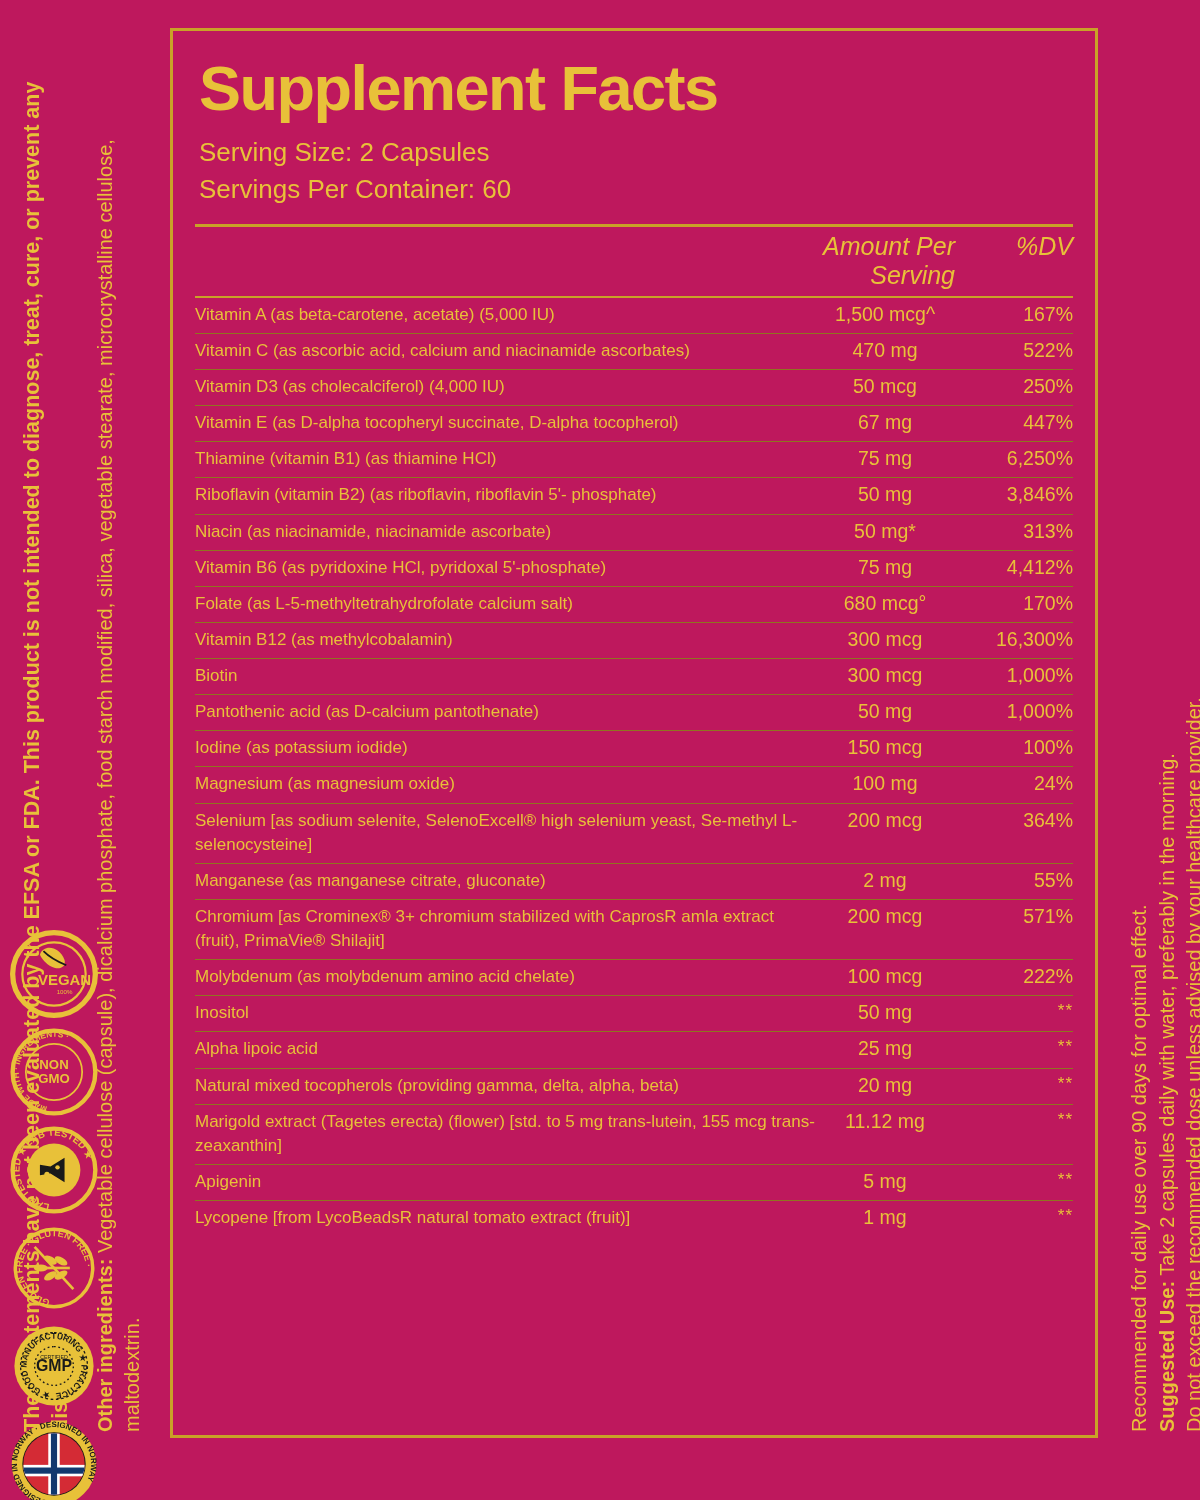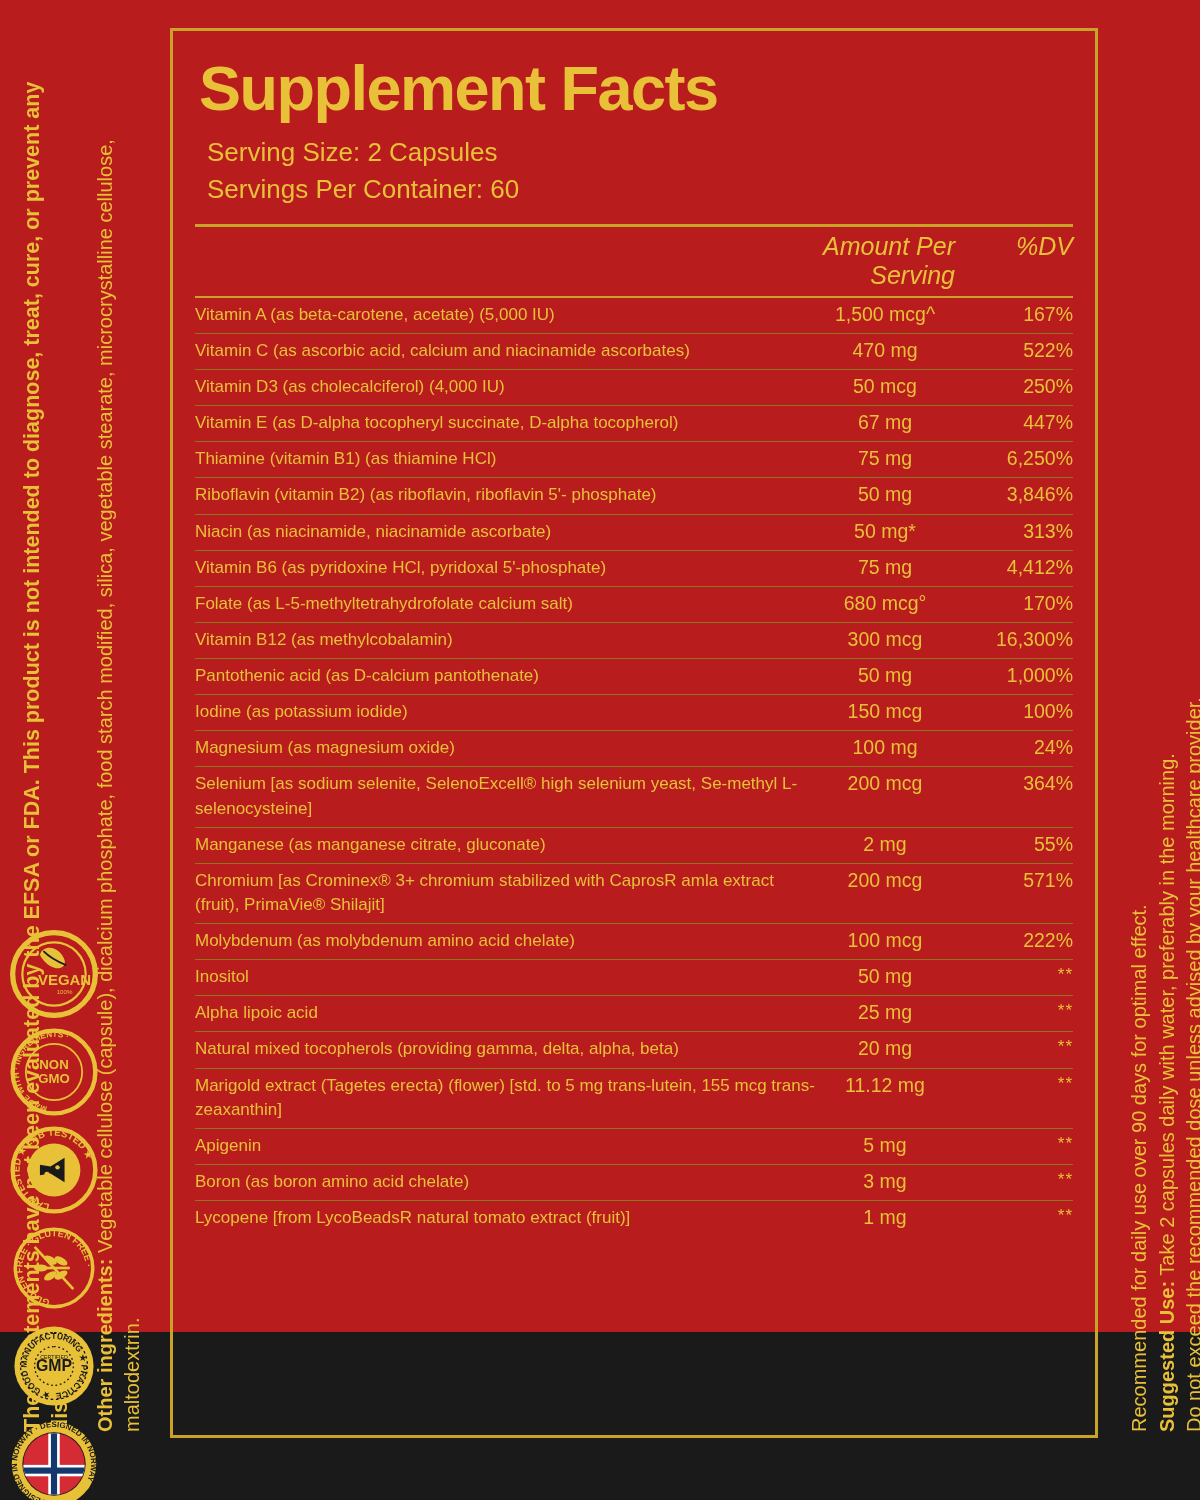--- a/index.html
+++ b/index.html
@@ -2,21 +2,21 @@
 <html><head>
 <meta charset="utf-8">
 <style>
   * { box-sizing: border-box; margin: 0; padding: 0; }
   html, body {
     width: 1200px; height: 1500px;
     background: #1a1a1a;
     font-family: "Liberation Sans", sans-serif;
     overflow: hidden;
   }
-  #page { position: relative; width: 1200px; height: 1332px; background: #b91c1c; }
+  #page { position: relative; width: 1200px; height: 1500px; background: #be185d; }
 
   
   #panel {
     position: absolute;
     left: 170px; top: 28px;
     width: 928px; height: 1410px;
     border: 3px solid #c9a227;
     padding: 18px 22px 0 22px;
   }
 
@@ -25,21 +25,21 @@
     font-weight: bold;
     color: #e8c139;
     letter-spacing: -1.5px;
     line-height: 1.0;
     margin: 8px 0 14px 4px;
   }
   .serving {
     font-size: 26px;
     color: #e8c139;
     line-height: 1.42;
-    margin-left: 12px;
+    margin-left: 4px;
   }
 
   
   table.facts {
     width: 100%;
     border-collapse: collapse;
     margin-top: 16px;
     color: #e8c139;
   }
   table.facts td, table.facts th {
@@ -176,20 +176,25 @@
             <td class="c-name">Folate (as L-5-methyltetrahydrofolate calcium salt)</td>
             <td class="c-amt">680 mcg°</td>
             <td class="c-dv">170%</td>
           </tr>
           <tr>
             <td class="c-name">Vitamin B12 (as methylcobalamin)</td>
             <td class="c-amt">300 mcg</td>
             <td class="c-dv">16,300%</td>
           </tr>
           <tr>
+            <td class="c-name">Biotin</td>
+            <td class="c-amt">300 mcg</td>
+            <td class="c-dv">1,000%</td>
+          </tr>
+          <tr>
             <td class="c-name">Pantothenic acid (as D-calcium pantothenate)</td>
             <td class="c-amt">50 mg</td>
             <td class="c-dv">1,000%</td>
           </tr>
           <tr>
             <td class="c-name">Iodine (as potassium iodide)</td>
             <td class="c-amt">150 mcg</td>
             <td class="c-dv">100%</td>
           </tr>
           <tr>
@@ -233,25 +238,20 @@
             <td class="c-dv stars">**</td>
           </tr>
           <tr>
             <td class="c-name">Marigold extract (Tagetes erecta) (flower) [std. to 5 mg trans-lutein, 155 mcg trans-zeaxanthin]</td>
             <td class="c-amt">11.12 mg</td>
             <td class="c-dv stars">**</td>
           </tr>
           <tr>
             <td class="c-name">Apigenin</td>
             <td class="c-amt">5 mg</td>
-            <td class="c-dv stars">**</td>
-          </tr>
-          <tr>
-            <td class="c-name">Boron (as boron amino acid chelate)</td>
-            <td class="c-amt">3 mg</td>
             <td class="c-dv stars">**</td>
           </tr>
           <tr>
             <td class="c-name">Lycopene [from LycoBeadsR natural tomato extract (fruit)]</td>
             <td class="c-amt">1 mg</td>
             <td class="c-dv stars">**</td>
           </tr>
         </tbody>
     </table>
   </div>

